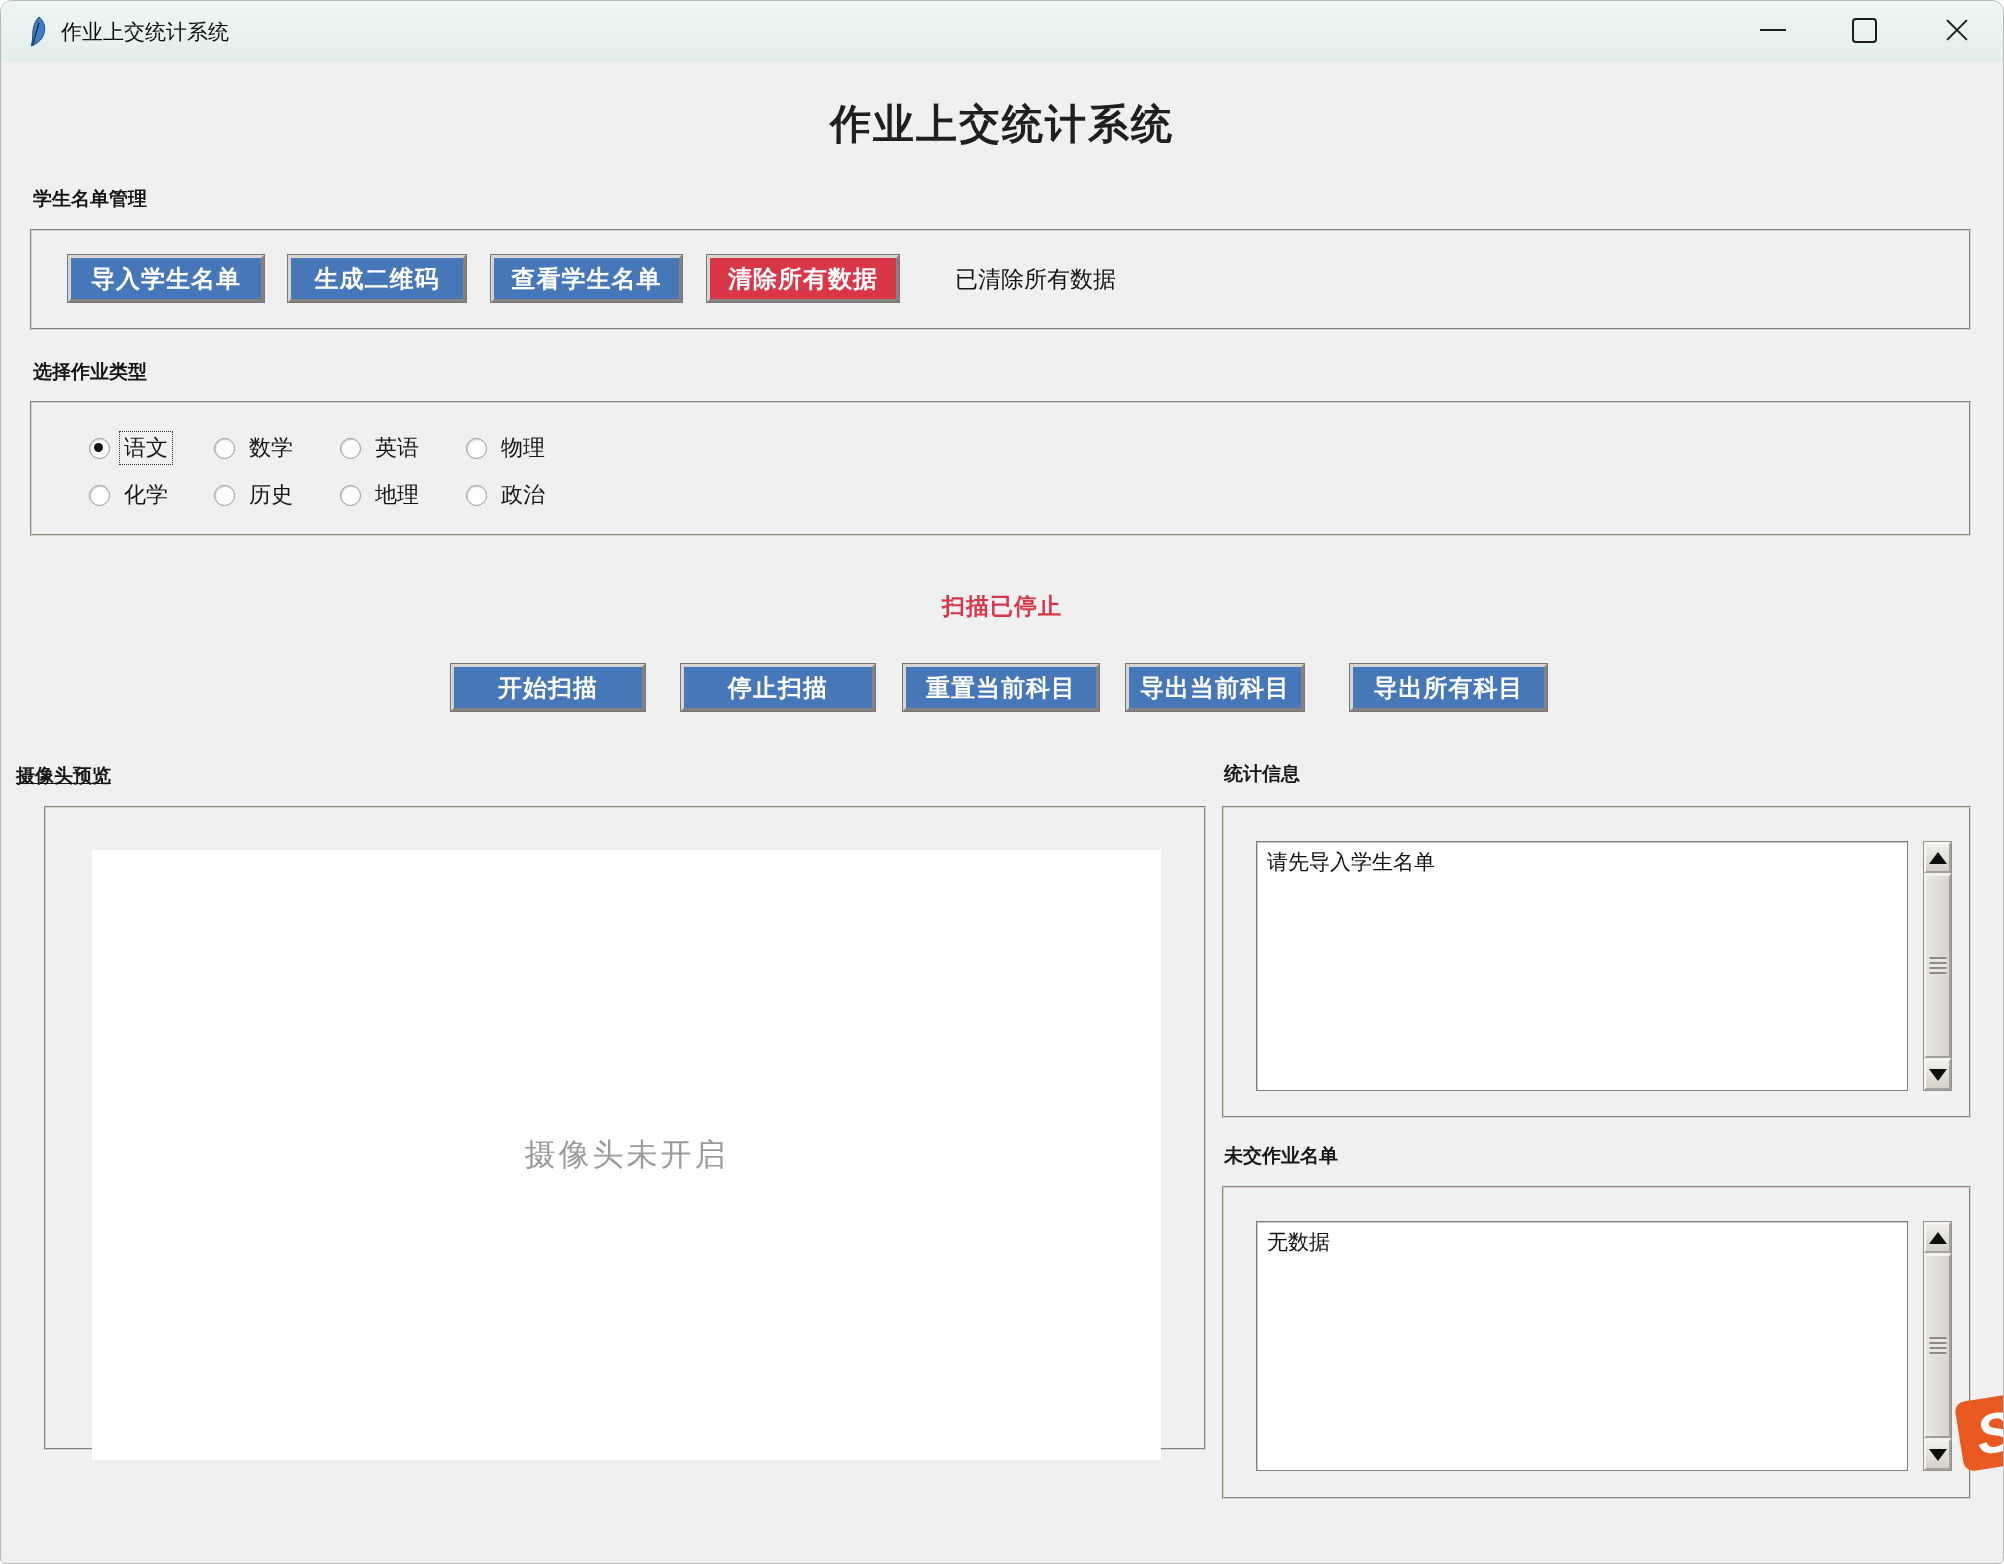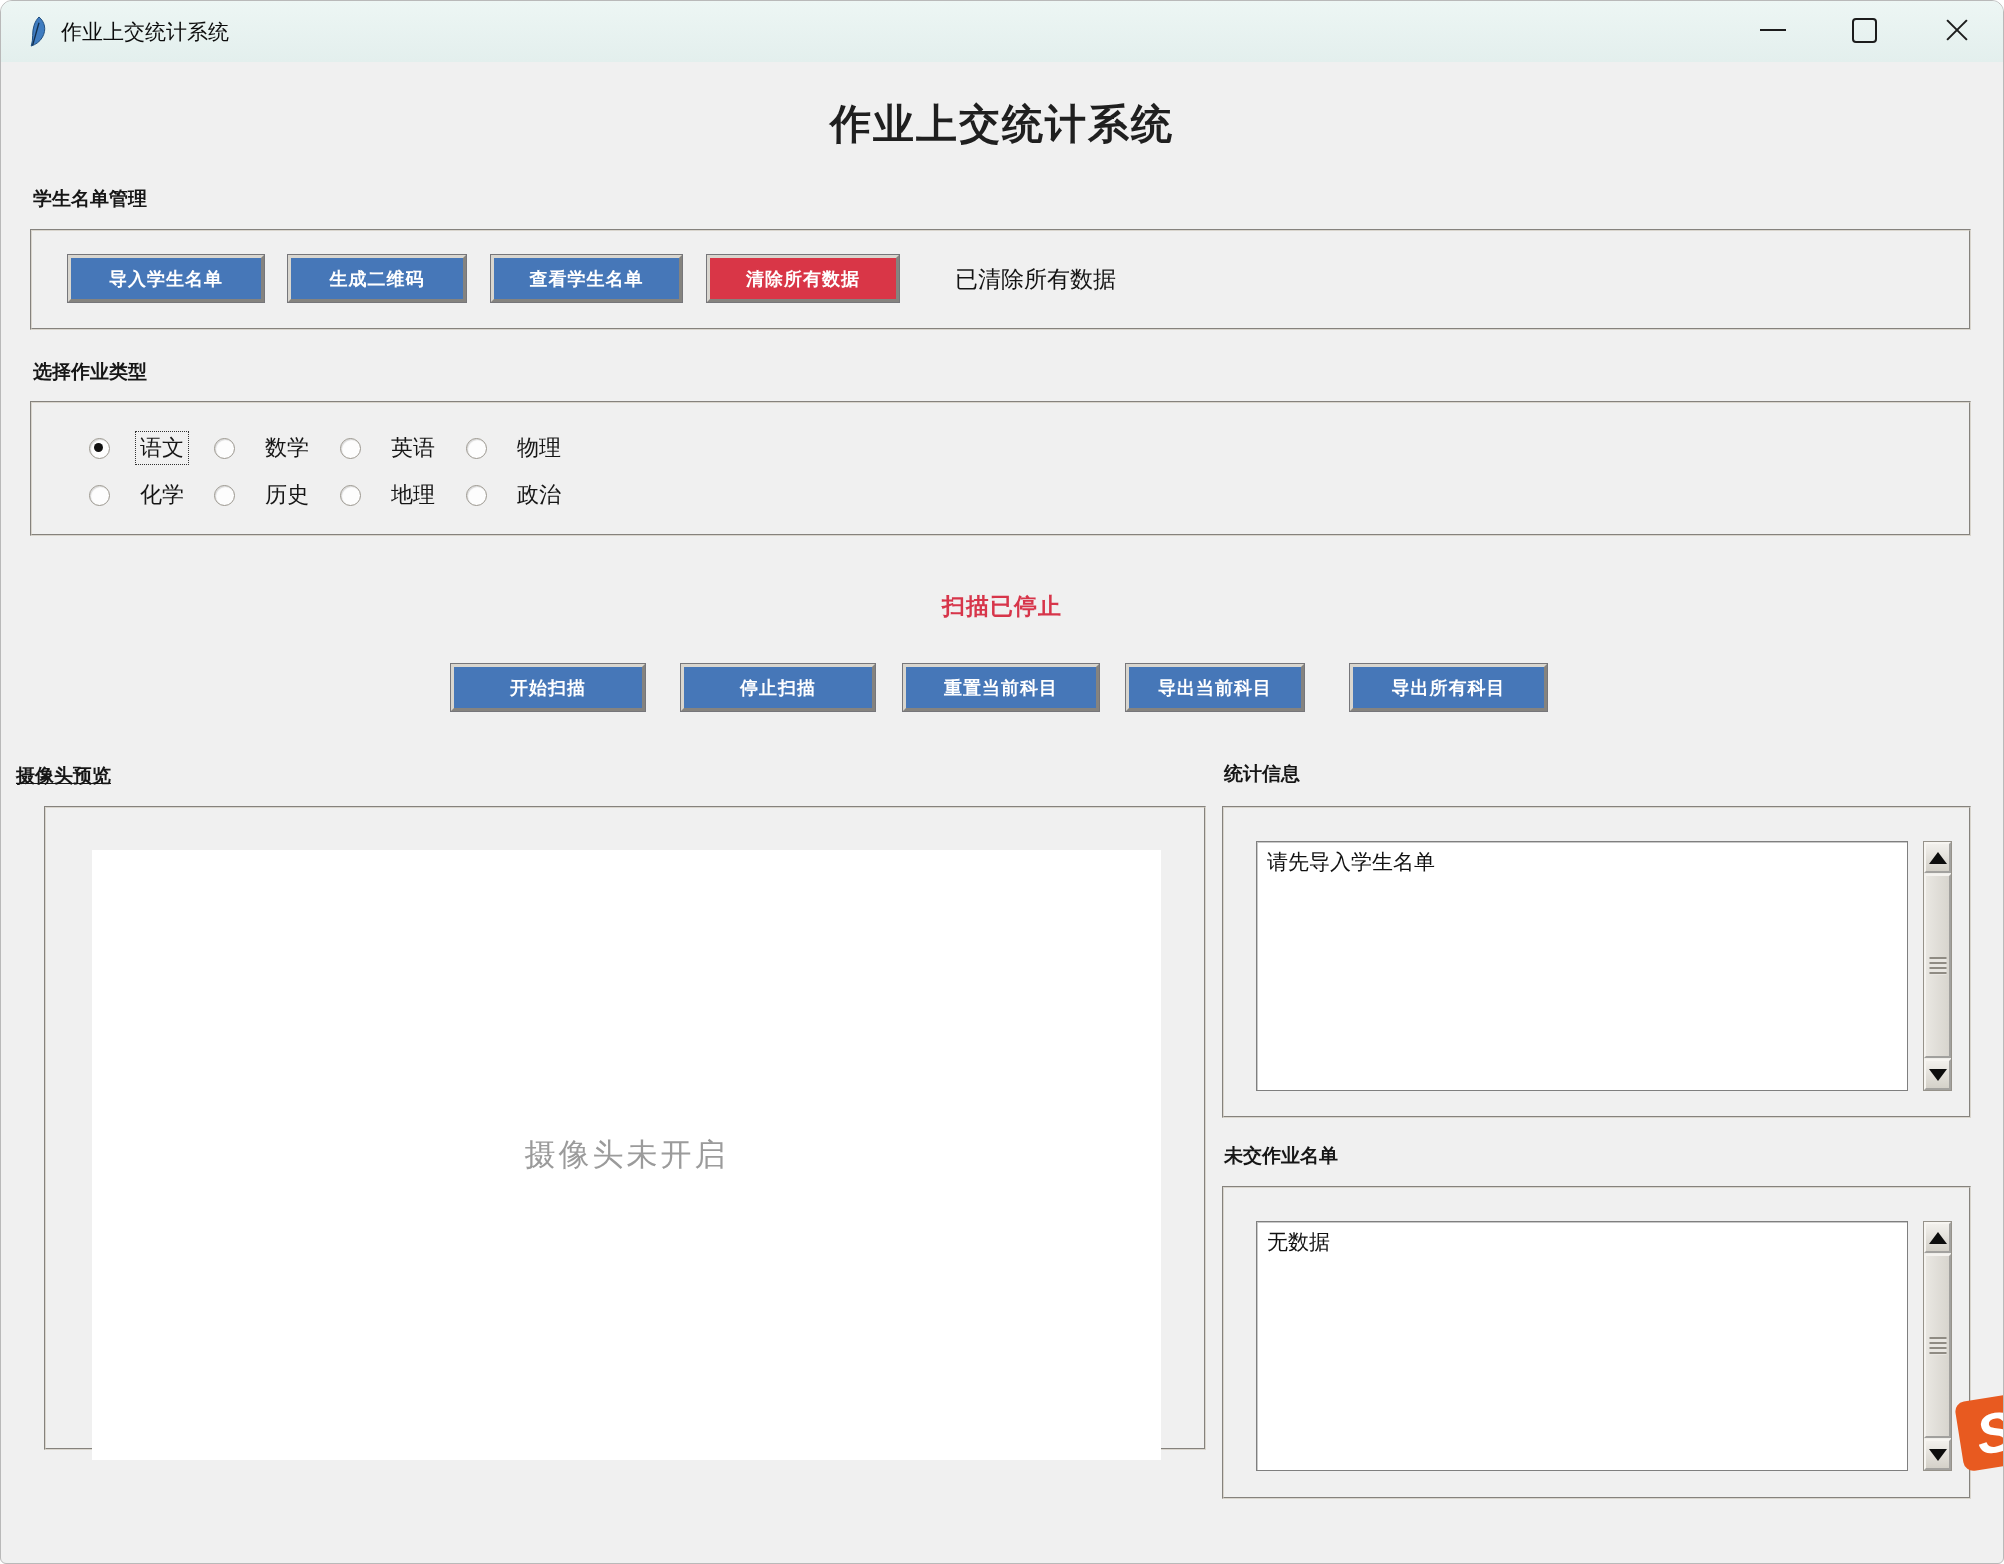--- a/index.html
+++ b/index.html
@@ -26,25 +26,25 @@
   
   .main-heading{position:absolute;top:96px;left:0;width:100%;text-align:center;
     font-family:"Liberation Serif","DejaVu Serif",serif;font-weight:700;font-size:41px;color:#1f1f1f;letter-spacing:2px;}
   .section-label{position:absolute;font-size:19px;font-weight:700;color:#161616;}
   
   .gframe{position:absolute;box-sizing:border-box;border:2px groove #d9d5cd;background:#f0f0f0;}
   
   .tk-btn{position:absolute;box-sizing:border-box;height:47px;
     border:3px outset #d9d6cf;box-shadow:0 0 0 1px #76767a;
     display:flex;align-items:center;justify-content:center;
-    color:#ffffff;font-size:18px;font-weight:700;letter-spacing:1px;cursor:default;}
+    color:#ffffff;font-size:24px;font-weight:700;letter-spacing:1px;cursor:default;}
   .tk-btn.blue{background:var(--button-blue);}
   .tk-btn.red{background:var(--button-red);}
   
-  .radio-item{position:absolute;display:flex;align-items:center;gap:26px;height:30px;cursor:default;}
+  .radio-item{position:absolute;display:flex;align-items:center;gap:10px;height:30px;cursor:default;}
   .radio-circle{width:19px;height:19px;border-radius:50%;background:#fdfdfd;
     border:1px solid #9b978f;box-shadow:inset 1px 1px 1px rgba(0,0,0,.15);position:relative;}
   .radio-item.checked .radio-circle:after{content:"";position:absolute;left:4px;top:4px;width:9px;height:9px;border-radius:50%;background:#111;}
   .radio-label{font-size:22px;color:#161616;padding:1px 4px;}
   .radio-item.focused .radio-label{outline:1.5px dotted #333;}
   
   .cleared-text{position:absolute;font-size:23px;color:#131313;}
   .scan-status{position:absolute;top:590px;left:0;width:100%;text-align:center;
     font-size:23px;font-weight:700;color:var(--status-red);letter-spacing:1px;}
   

